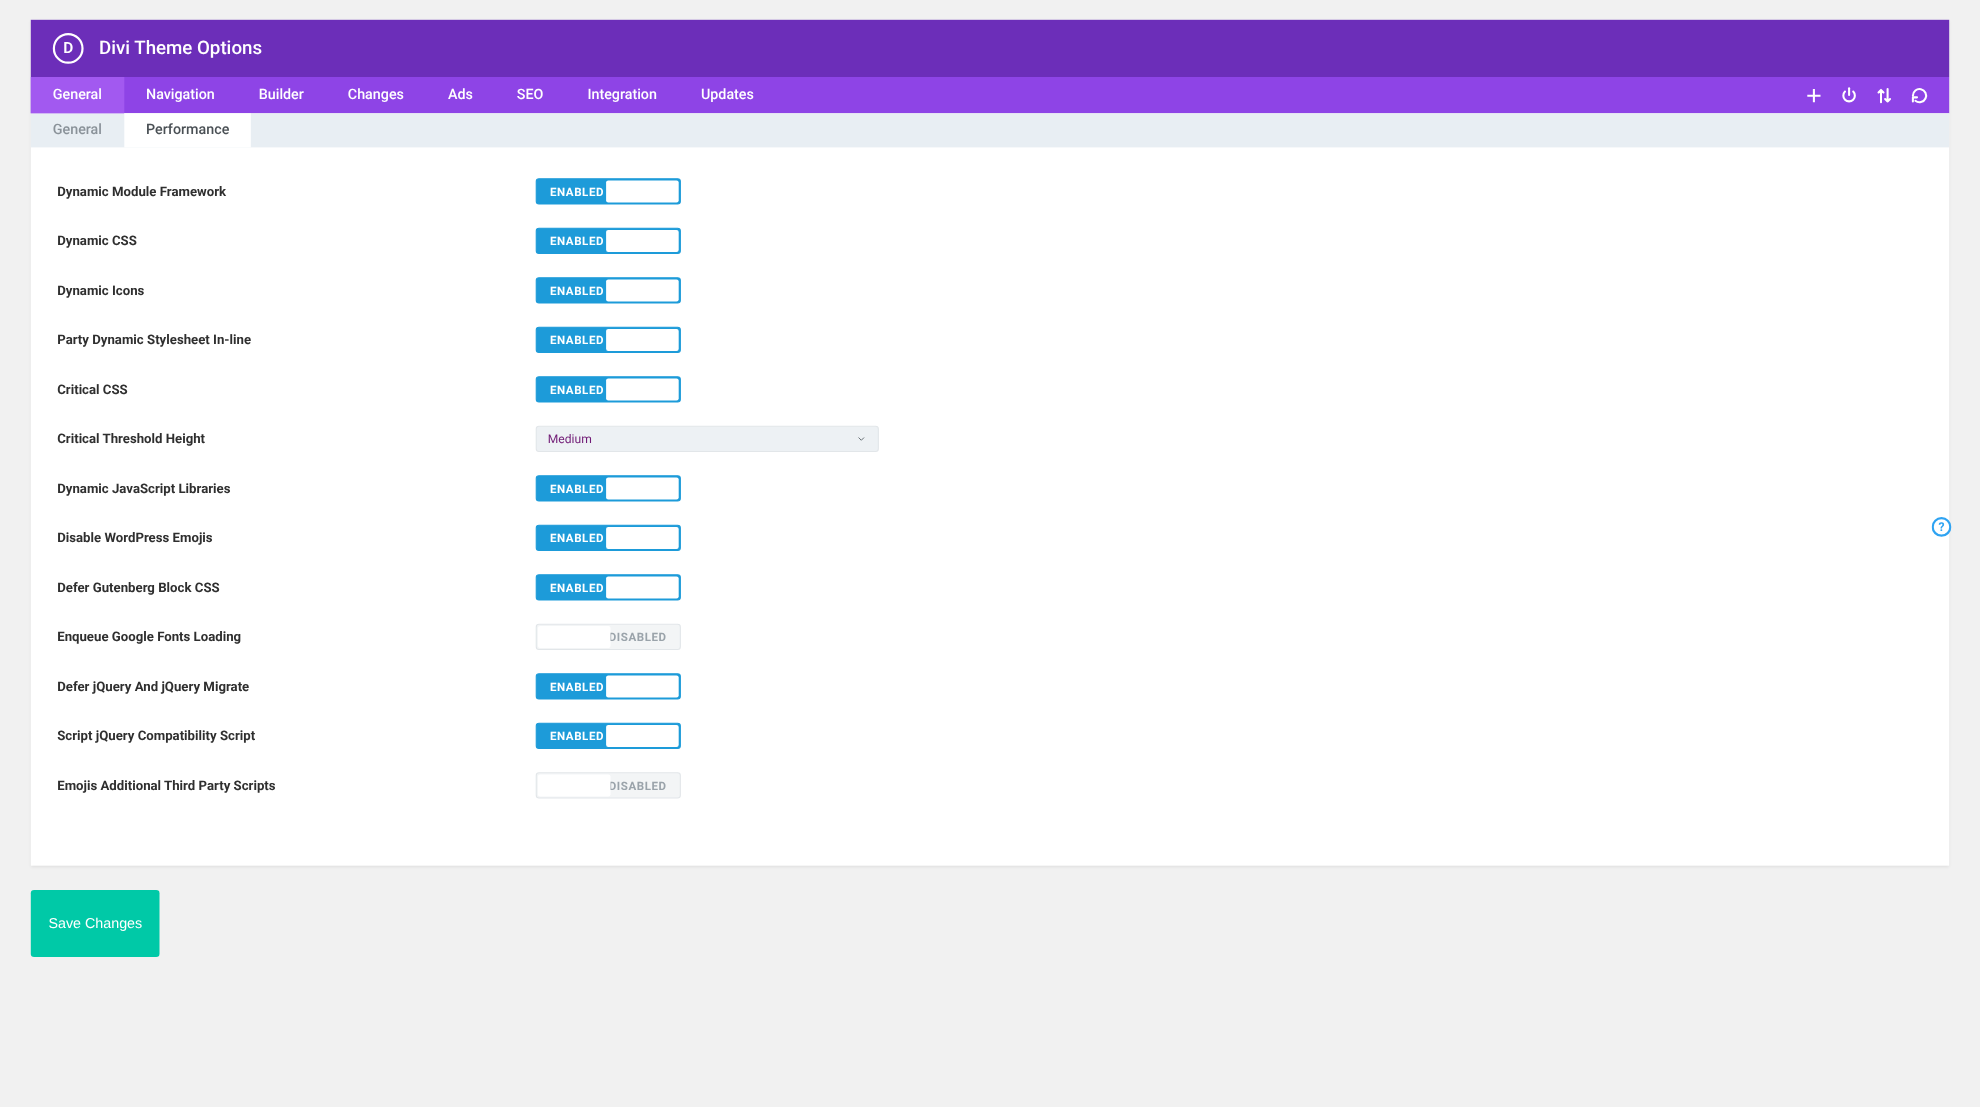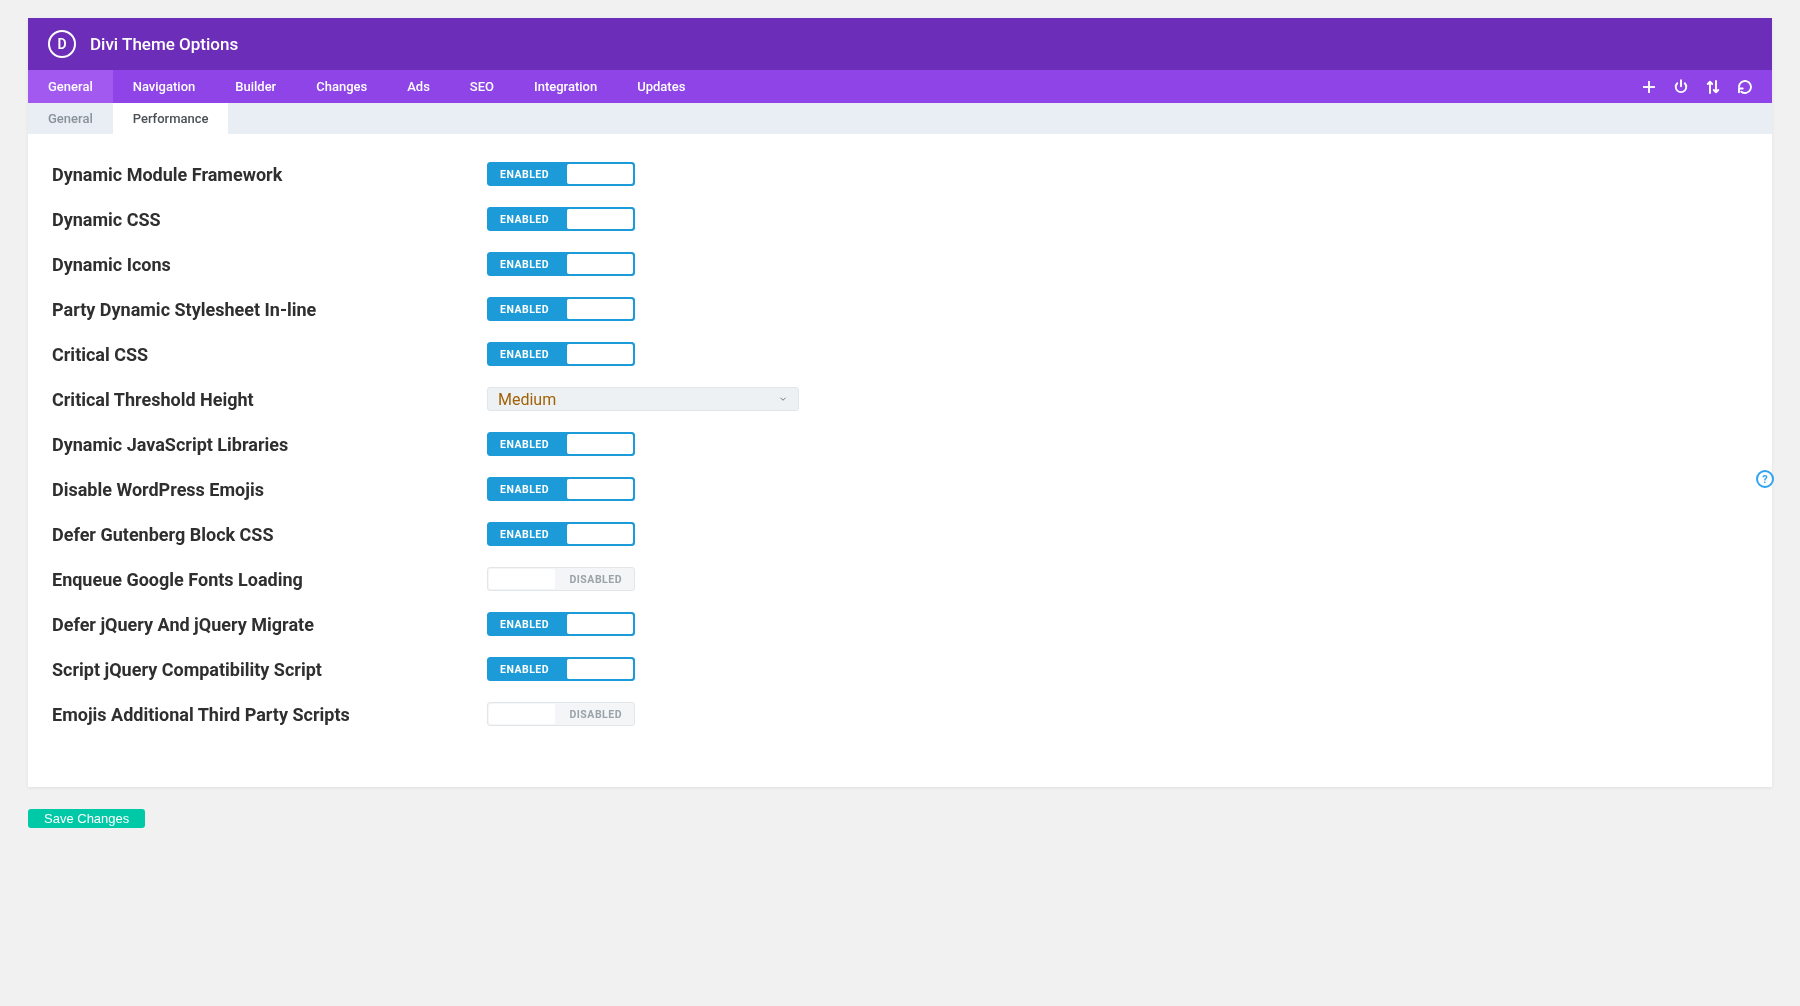--- a/index.html
+++ b/index.html
@@ -99,26 +99,26 @@
     .content {
       padding: 28px 24px 40px 24px;
     }
     .field-row {
       display: flex;
       align-items: center;
       margin-bottom: 21px;
     }
     .field-label {
       width: 435px;
-      font-size: 18px;
+      font-size: 12px;
       color: #2f2f2f;
       font-weight: 700;
     }
     .toggle {
-      width: 148px;
+      width: 132px;
       height: 24px;
       border-radius: 3px;
       display: flex;
       align-items: center;
       cursor: pointer;
       position: relative;
       border: 1px solid;
     }
     .toggle.enabled {
       background: #1d9bd9;
@@ -161,36 +161,36 @@
       width: 312px;
       height: 24px;
       background: #edf1f4;
       border: 1px solid #e2e6e9;
       border-radius: 3px;
       display: flex;
       align-items: center;
       justify-content: space-between;
       padding: 0 10px;
       cursor: pointer;
-      font-size: 16px;
-      color: #a16207;
+      font-size: 11px;
+      color: #701a75;
     }
     .select-box svg {
       width: 10px;
       height: 10px;
       stroke: #5a6268;
       fill: none;
       stroke-width: 2;
     }
     .save-button {
       margin-top: 22px;
       background: #00c9a7;
       color: #fff;
       border: none;
-      padding: 2px 16px;
+      padding: 23px 16px;
       border-radius: 3px;
       font-size: 13px;
       font-weight: 500;
       cursor: pointer;
     }
     .help-bubble {
       position: fixed;
       right: 26px;
       top: 470px;
       width: 18px;

